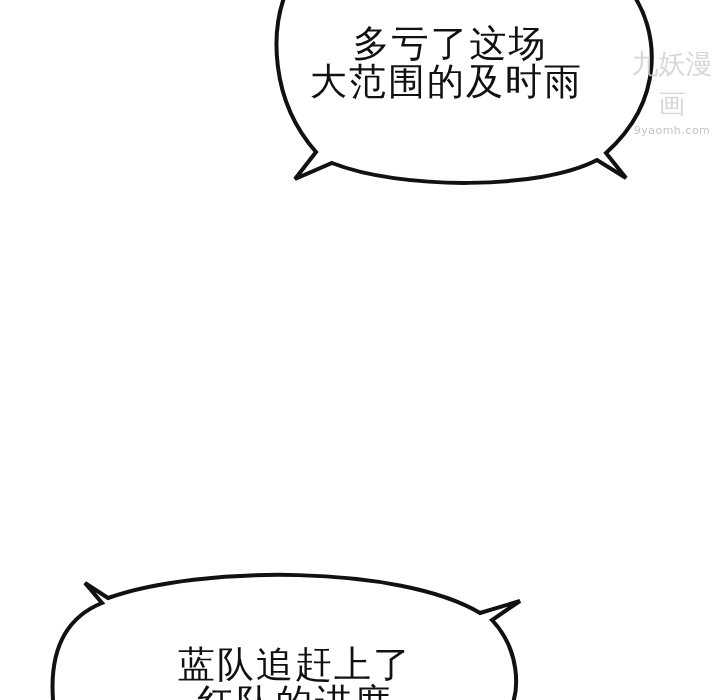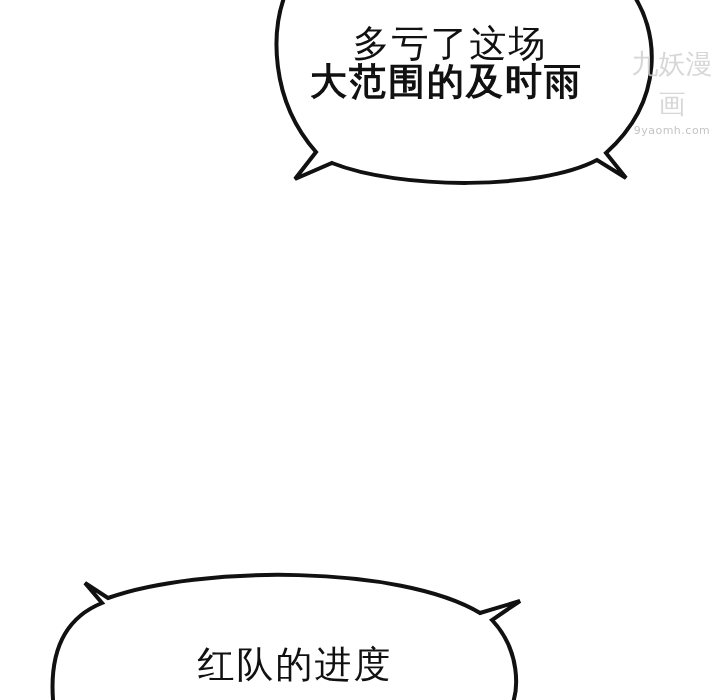--- a/index.html
+++ b/index.html
@@ -43,23 +43,24 @@
            L 85 583
            L 108 598
            C 200 565, 400 565, 480 613
            L 520 601
            L 492 620
            C 520 650, 520 690, 510 710 Z" fill="#ffffff" stroke="#111111" stroke-width="4" stroke-linejoin="miter"></path>
 </svg>
 
 <div id="top-text" class="bubble-text">
   <div>多亏了这场</div>
-  <div style="margin-left:-20px;font-weight:bold;">大范围的及时雨</div>
+  <div style="margin-left:-20px;">大范围的及时雨</div>
 </div>
 
 <div id="bottom-text" class="bubble-text">
+  <div>蓝队追赶上了</div>
   <div>红队的进度</div>
 </div>
 
 <div class="watermark">
   <div class="wm-main">九妖漫画</div>
   <div class="wm-sub">9yaomh.com</div>
 </div>
 
 </body></html>

